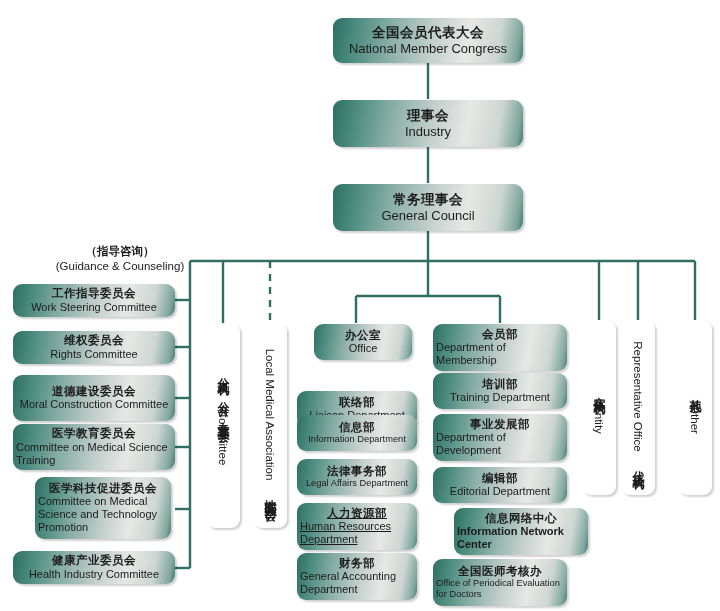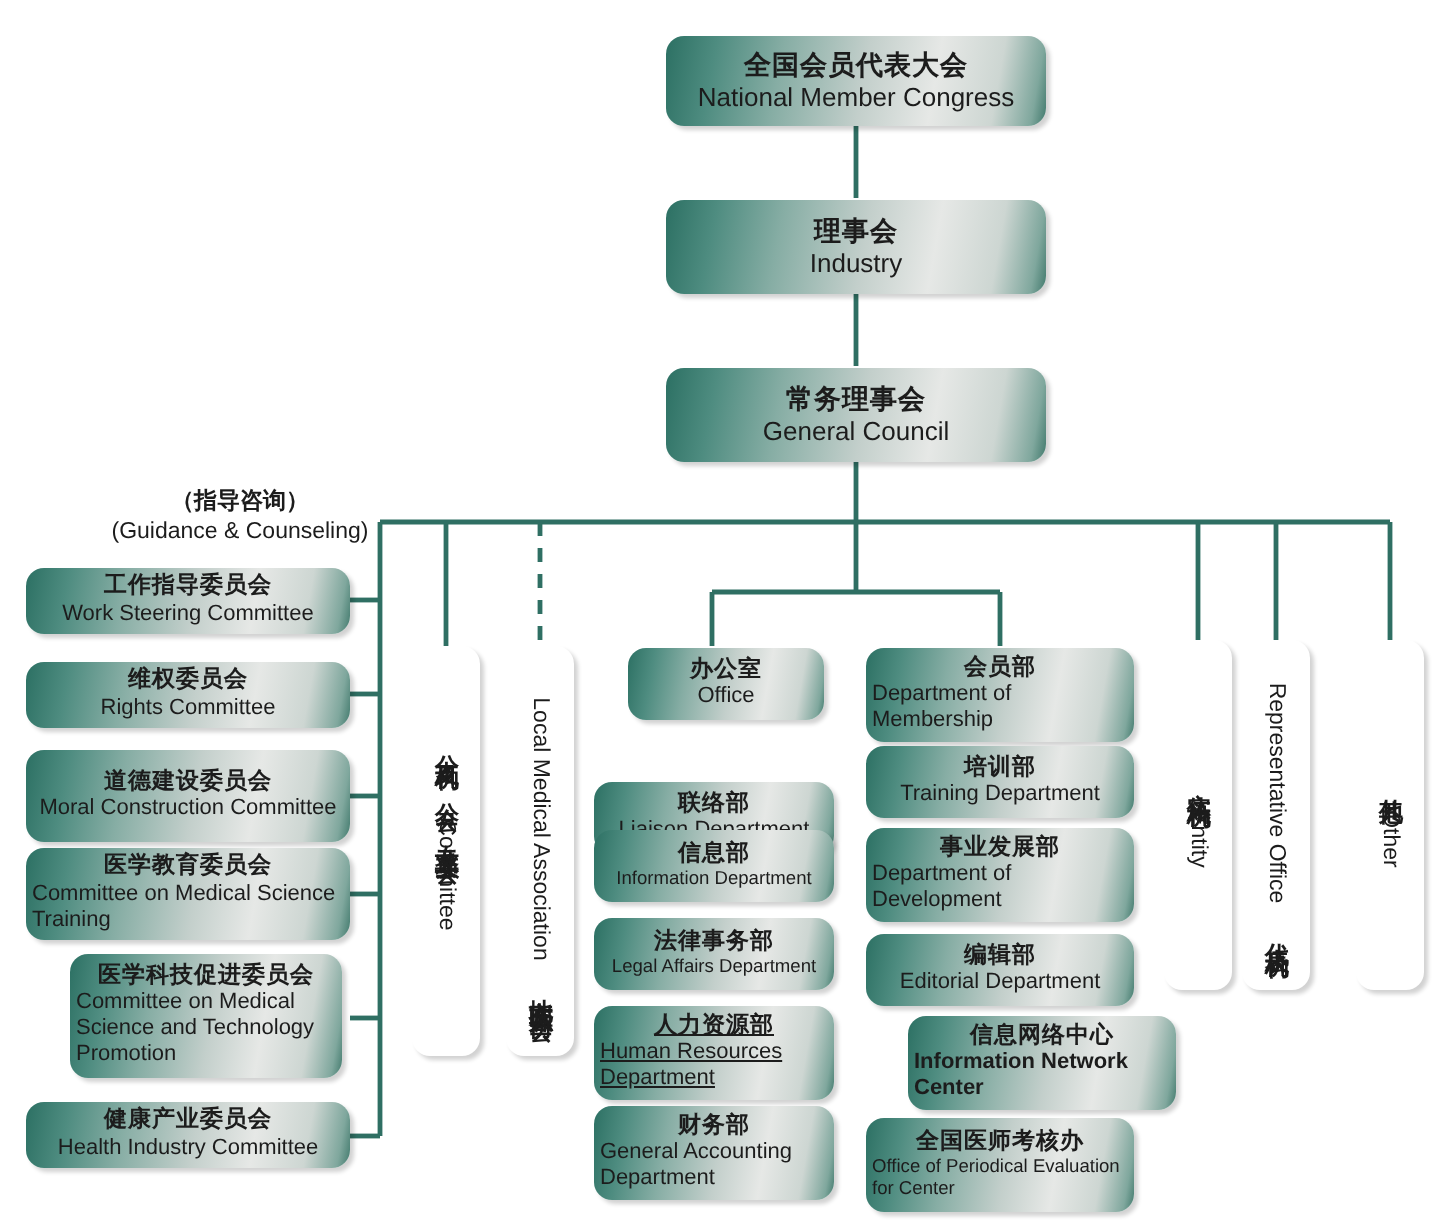--- a/index.html
+++ b/index.html
@@ -257,21 +257,21 @@
   <div class="box small" style="left:433px;top:467px;width:134px;height:36px;">
     <span class="cn">编辑部</span>
     <span class="en">Editorial Department</span>
   </div>
   <div class="box small" style="left:433px;top:508px;width:134px;height:47px;margin-left:21px;">
     <span class="cn">信息网络中心</span>
     <span class="en" style="font-weight:bold;">Information Network Center</span>
   </div>
   <div class="box small tiny" style="left:433px;top:559px;width:134px;height:47px;">
     <span class="cn">全国医师考核办</span>
-    <span class="en">Office of Periodical Evaluation for Center</span>
+    <span class="en">Office of Periodical Evaluation for Doctors</span>
   </div>
 
   <div class="vbox" style="left:582px;top:320px;width:34px;height:175px;">
     <div class="vinner" style="width:175px;justify-content:center;">
       <span class="cn">实体机构</span>
       <span class="en">Entity</span>
     </div>
   </div>
 
   <div class="vbox" style="left:621px;top:320px;width:34px;height:175px;">

